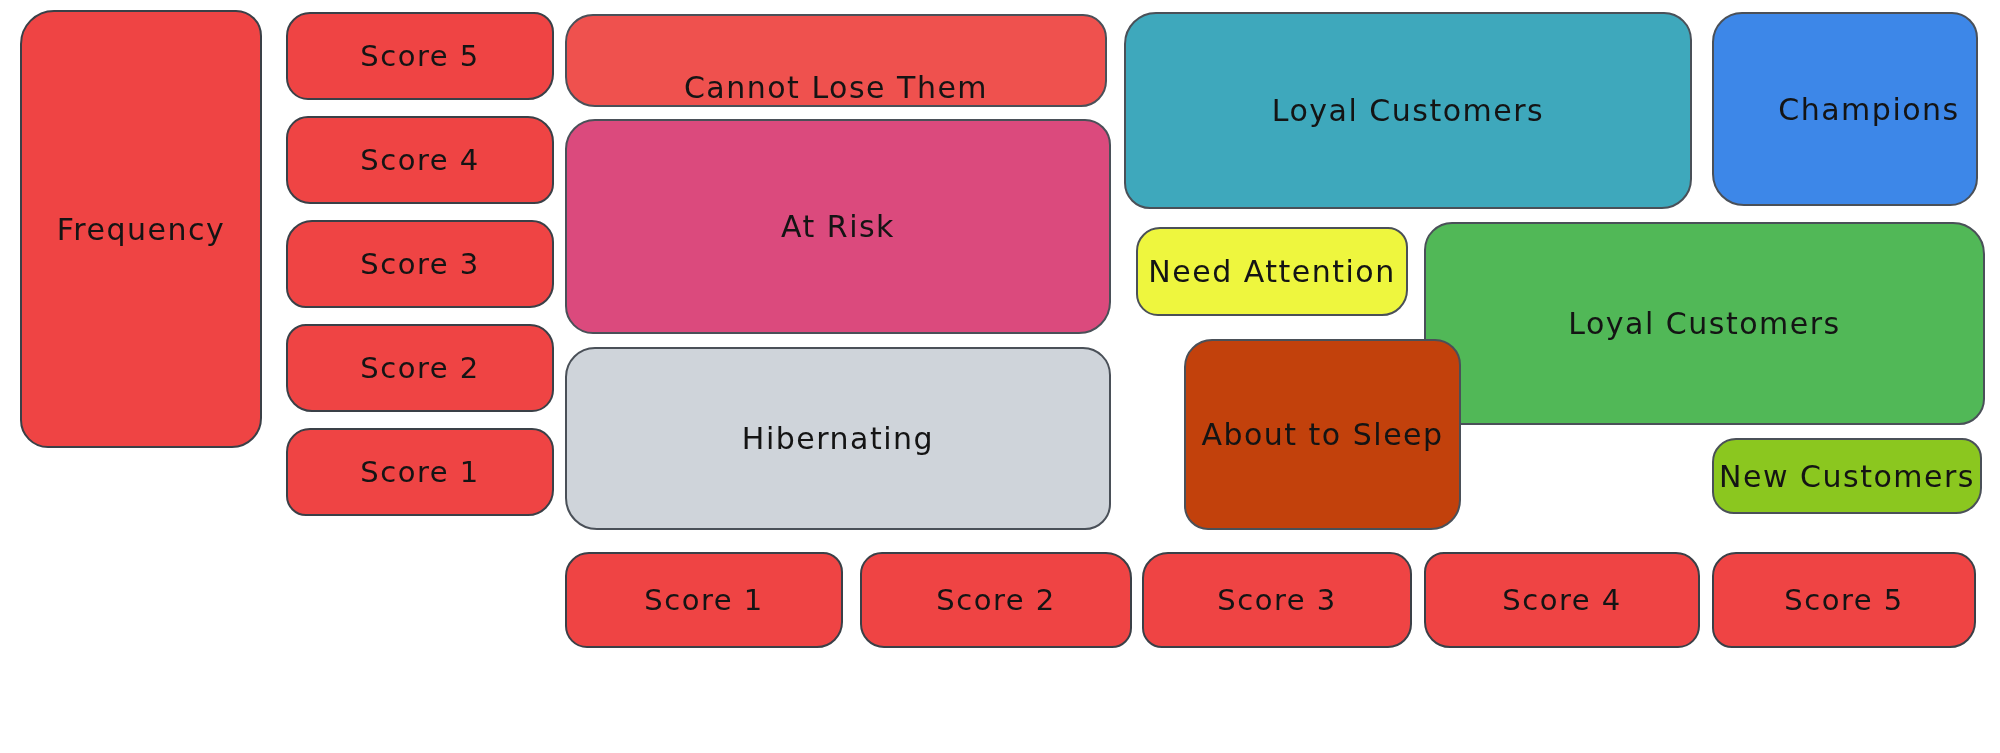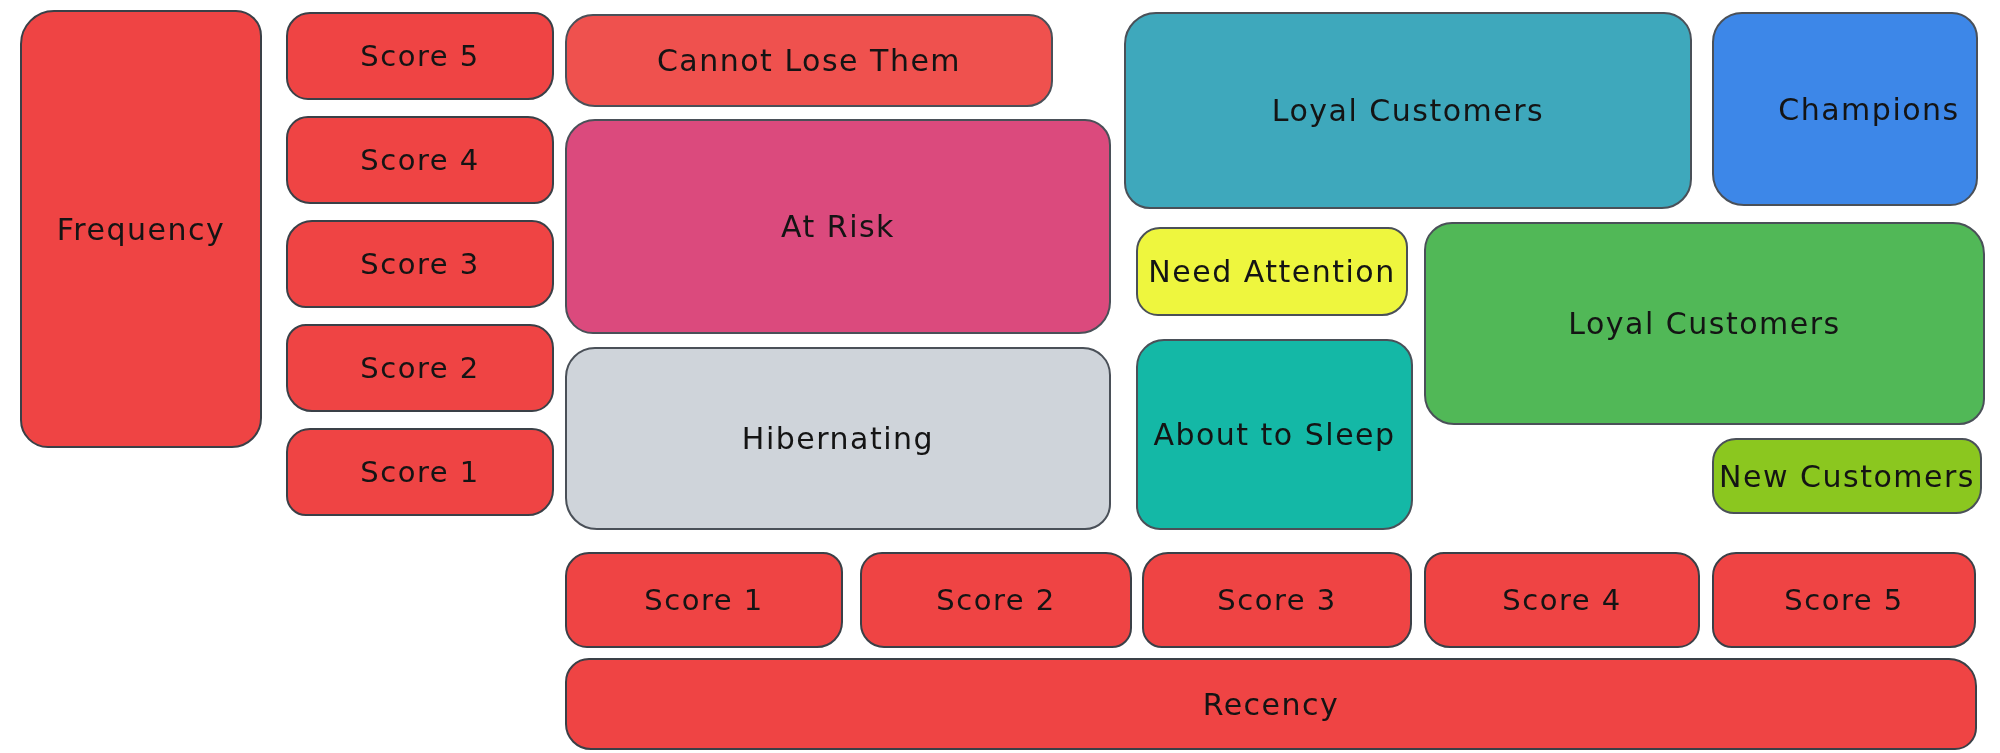--- a/index.html
+++ b/index.html
@@ -28,21 +28,21 @@
   
   .frequency-box{left:20px;top:10px;width:242px;height:438px;border-radius:34px 26px 30px 28px;}
   .fscore{left:286px;width:268px;height:88px;font-size:29px;}
   .f5{top:12px;border-radius:24px 20px 26px 22px;}
   .f4{top:116px;border-radius:22px 26px 20px 24px;}
   .f3{top:220px;border-radius:26px 22px 24px 20px;}
   .f2{top:324px;border-radius:20px 24px 22px 26px;}
   .f1{top:428px;border-radius:24px 22px 26px 20px;}
 
   
-  .seg-cannot{left:565px;top:14px;width:488px;height:93px;border-radius:28px 24px 26px 30px;}
+  .seg-cannot{left:565px;top:14px;width:542px;height:93px;border-radius:28px 24px 26px 30px;align-items:flex-end;}
   .seg-atrisk{left:565px;top:119px;width:546px;height:215px;border-radius:30px 26px 32px 28px;}
   .seg-hibernating{left:565px;top:347px;width:546px;height:183px;border-radius:30px 28px 26px 32px;}
   .seg-loyal-teal{left:1124px;top:12px;width:568px;height:197px;border-radius:32px 28px 30px 26px;}
   .seg-champions{left:1712px;top:12px;width:266px;height:194px;border-radius:30px 26px 28px 32px;}
   .seg-need{left:1136px;top:227px;width:272px;height:89px;border-radius:24px 20px 26px 22px;align-items:center;}
   .seg-loyal-green{left:1424px;top:222px;width:561px;height:203px;border-radius:28px 32px 26px 30px;}
   .seg-sleep{left:1136px;top:339px;width:277px;height:191px;border-radius:28px 26px 30px 24px;}
   .seg-promising{left:1424px;top:438px;width:277px;height:93px;border-radius:22px 26px 20px 24px;}
   .seg-new{left:1712px;top:438px;width:270px;height:76px;border-radius:24px 20px 26px 22px;}
 
@@ -93,21 +93,21 @@
   </div>
   <div class="box seg seg-champions" style="background: rgb(61, 135, 232); padding-left: 48px;">
     <span>Champions</span>
   </div>
   <div class="box seg seg-need" style="background: rgb(238, 246, 62);">
     <span>Need Attention</span>
   </div>
   <div class="box seg seg-loyal-green" style="background: rgb(81, 184, 87);">
     <span>Loyal Customers</span>
   </div>
-  <div class="box seg seg-sleep" style="background: #14b8a6;">
+  <div class="box seg seg-sleep" style="background: #c2410c; margin-left: 48px;">
     <span>About to Sleep</span>
   </div>
   <div class="box seg seg-new" style="background: rgb(139, 199, 31);">
     <span>New Customers</span>
   </div>
 
   <div class="box white rscore r1">
     <span>Score 1</span>
   </div>
   <div class="box white rscore r2">
@@ -115,17 +115,14 @@
   </div>
   <div class="box white rscore r3">
     <span>Score 3</span>
   </div>
   <div class="box white rscore r4">
     <span>Score 4</span>
   </div>
   <div class="box white rscore r5">
     <span>Score 5</span>
   </div>
-  <div class="box white recency-box">
-    <span>Recency</span>
-  </div>
 
 </div>
 
 </body></html>

